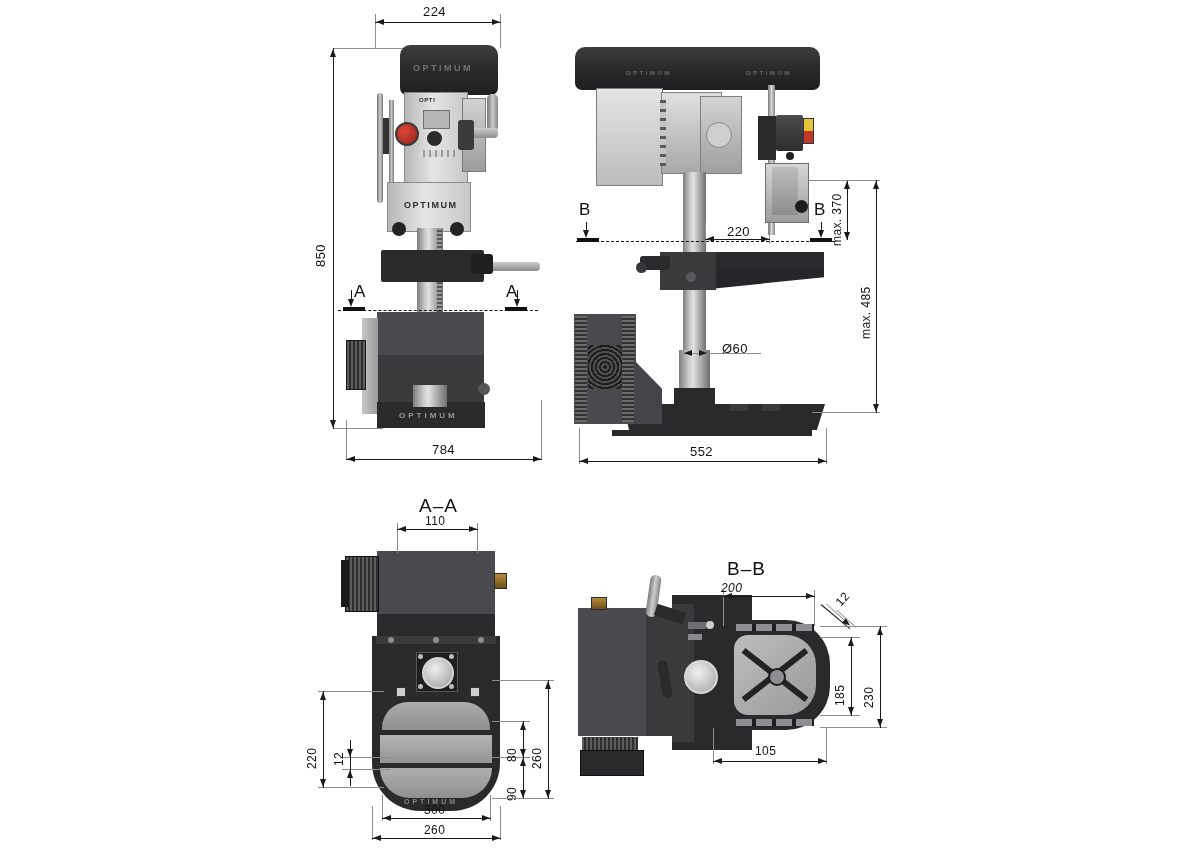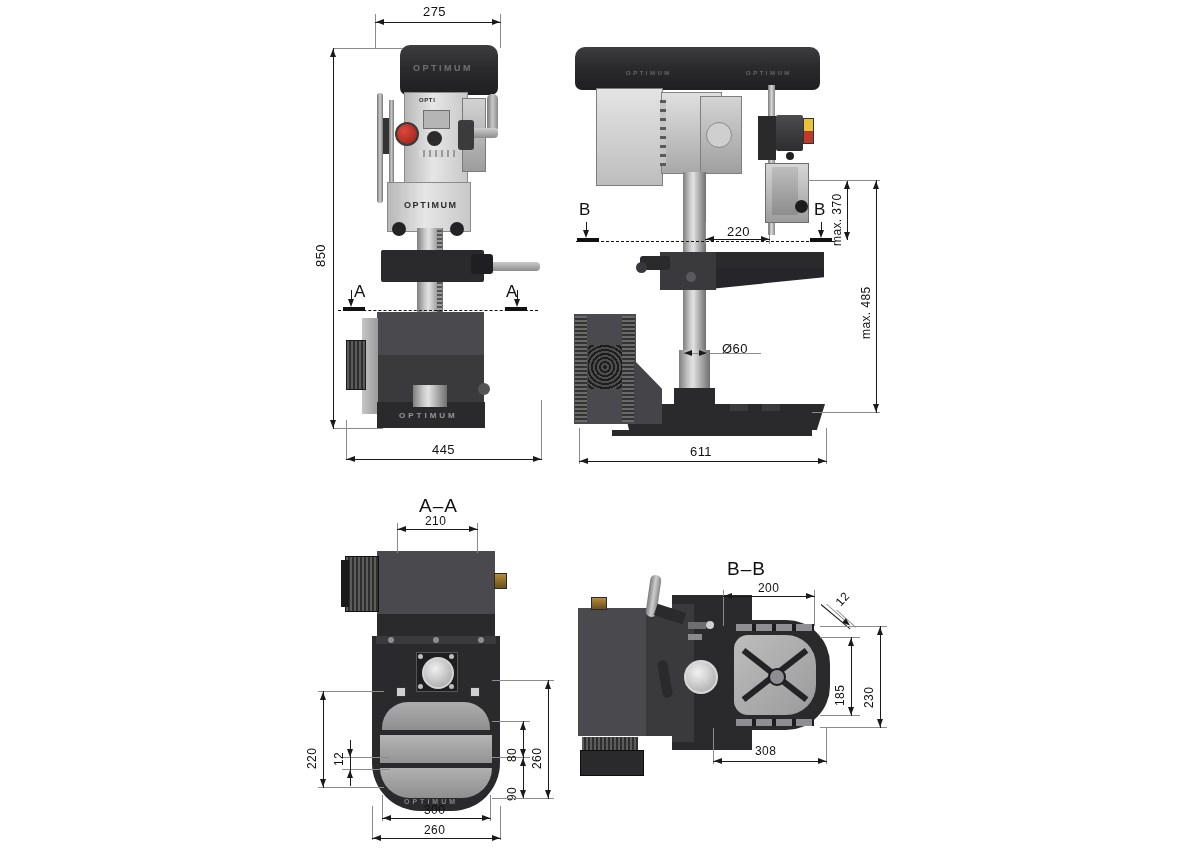--- a/index.html
+++ b/index.html
@@ -120,35 +120,35 @@
 
     <div class="part fins" style="left:346px;top:340px;width:18px;height:48px;border:1px solid #1a1a1a;"></div>
     <div class="part col" style="left:413px;top:385px;width:34px;height:22px;"></div>
     <div class="part ring" style="left:478px;top:383px;width:12px;height:12px;background:#555;"></div>
 
     <div class="ext ext-v" style="left:375px;top:14px;width:1px;height:34px;"></div>
     <div class="ext ext-v" style="left:500px;top:14px;width:1px;height:34px;"></div>
     <div class="dim-h" style="left:375px;top:22px;width:126px;"></div>
     <div class="ah ah-l" style="left:376px;top:19px;"></div>
     <div class="ah ah-r" style="left:492px;top:19px;"></div>
-    <div class="txt" style="left:423px;top:4px;">275</div>
+    <div class="txt" style="left:423px;top:4px;">224</div>
 
     <div class="ext ext-h" style="left:333px;top:48px;width:70px;height:1px;"></div>
     <div class="ext ext-h" style="left:333px;top:428px;width:50px;height:1px;"></div>
     <div class="dim-v" style="left:333px;top:48px;height:381px;"></div>
     <div class="ah ah-u" style="left:330px;top:49px;"></div>
     <div class="ah ah-d" style="left:330px;top:420px;"></div>
     <div class="txt vert" style="left:328px;top:252px;">850</div>
 
     <div class="ext ext-v" style="left:346px;top:420px;width:1px;height:40px;"></div>
     <div class="ext ext-v" style="left:541px;top:400px;width:1px;height:60px;"></div>
     <div class="dim-h" style="left:346px;top:459px;width:196px;"></div>
     <div class="ah ah-l" style="left:347px;top:456px;"></div>
     <div class="ah ah-r" style="left:533px;top:456px;"></div>
-    <div class="txt" style="left:432px;top:442px;">445</div>
+    <div class="txt" style="left:432px;top:442px;">784</div>
 
     <div class="cutline" style="left:338px;top:310px;width:200px;"></div>
     <div class="cutflag" style="left:343px;top:307px;width:22px;"></div>
     <div class="cutflag" style="left:505px;top:307px;width:22px;"></div>
     <div class="dim-v" style="left:351px;top:290px;height:13px;"></div>
     <div class="ah ah-d" style="left:348px;top:299px;"></div>
     <div class="dim-v" style="left:517px;top:290px;height:13px;"></div>
     <div class="ah ah-d" style="left:514px;top:299px;"></div>
     <div class="txt secmark" style="left:354px;top:282px;">A</div>
     <div class="txt secmark" style="left:506px;top:282px;">A</div>
@@ -223,21 +223,21 @@
     <div class="dim-v" style="left:876px;top:180px;height:233px;"></div>
     <div class="ah ah-u" style="left:873px;top:181px;"></div>
     <div class="ah ah-d" style="left:873px;top:404px;"></div>
     <div class="txt vert small" style="left:873px;top:325px;">max. 485</div>
 
     <div class="ext ext-v" style="left:579px;top:428px;width:1px;height:36px;"></div>
     <div class="ext ext-v" style="left:826px;top:428px;width:1px;height:36px;"></div>
     <div class="dim-h" style="left:579px;top:461px;width:248px;"></div>
     <div class="ah ah-l" style="left:580px;top:458px;"></div>
     <div class="ah ah-r" style="left:818px;top:458px;"></div>
-    <div class="txt" style="left:690px;top:444px;">611</div>
+    <div class="txt" style="left:690px;top:444px;">552</div>
 
     <div class="cutline" style="left:576px;top:241px;width:258px;"></div>
     <div class="cutflag" style="left:577px;top:238px;width:22px;"></div>
     <div class="cutflag" style="left:810px;top:238px;width:22px;"></div>
     <div class="dim-v" style="left:586px;top:222px;height:13px;"></div>
     <div class="ah ah-d" style="left:583px;top:230px;"></div>
     <div class="dim-v" style="left:821px;top:222px;height:13px;"></div>
     <div class="ah ah-d" style="left:818px;top:230px;"></div>
     <div class="txt secmark" style="left:579px;top:200px;">B</div>
     <div class="txt secmark" style="left:814px;top:200px;">B</div>
@@ -273,21 +273,21 @@
     <div class="part" style="left:380px;top:768px;width:112px;height:30px;background:linear-gradient(180deg,#b0b0b0,#8f8f8f);border-radius:0 0 34px 34px;"></div>
     <div class="part blk" style="left:378px;top:730px;width:116px;height:5px;"></div>
     <div class="part blk" style="left:378px;top:763px;width:116px;height:5px;"></div>
     <div class="logo" style="left:404px;top:798px;font-size:7px;letter-spacing:3px;opacity:.45;">OPTIMUM</div>
 
     <div class="ext ext-v" style="left:397px;top:523px;width:1px;height:30px;"></div>
     <div class="ext ext-v" style="left:477px;top:523px;width:1px;height:30px;"></div>
     <div class="dim-h" style="left:397px;top:529px;width:81px;"></div>
     <div class="ah ah-l" style="left:398px;top:526px;"></div>
     <div class="ah ah-r" style="left:469px;top:526px;"></div>
-    <div class="txt small" style="left:425px;top:514px;">210</div>
+    <div class="txt small" style="left:425px;top:514px;">110</div>
 
     <div class="ext ext-h" style="left:318px;top:691px;width:66px;height:1px;"></div>
     <div class="ext ext-h" style="left:318px;top:787px;width:66px;height:1px;"></div>
     <div class="dim-v" style="left:323px;top:691px;height:97px;"></div>
     <div class="ah ah-u" style="left:320px;top:692px;"></div>
     <div class="ah ah-d" style="left:320px;top:779px;"></div>
     <div class="txt vert small" style="left:319px;top:755px;">220</div>
 
     <div class="ext ext-h" style="left:342px;top:757px;width:48px;height:1px;"></div>
     <div class="ext ext-h" style="left:342px;top:769px;width:48px;height:1px;"></div>
@@ -358,21 +358,21 @@
     <div class="part" style="left:735px;top:672px;width:80px;height:6px;background:#232326;transform:rotate(-38deg);"></div>
     <div class="part ring" style="left:768px;top:668px;width:14px;height:14px;background:#8e8e92;border:2px solid #1d1d1f;"></div>
     <div class="part" style="left:736px;top:624px;width:78px;height:7px;background:repeating-linear-gradient(90deg,#8f8f93 0 16px,#1d1d1f 16px 20px);"></div>
     <div class="part" style="left:736px;top:719px;width:78px;height:7px;background:repeating-linear-gradient(90deg,#8f8f93 0 16px,#1d1d1f 16px 20px);"></div>
 
     <div class="ext ext-v" style="left:723px;top:590px;width:1px;height:36px;"></div>
     <div class="ext ext-v" style="left:814px;top:590px;width:1px;height:36px;"></div>
     <div class="dim-h" style="left:723px;top:596px;width:92px;"></div>
     <div class="ah ah-l" style="left:724px;top:593px;"></div>
     <div class="ah ah-r" style="left:806px;top:593px;"></div>
-    <div class="txt small" style="left:758px;top:581px;">200</div>
+    <div class="txt small" style="left:721px;top:581px;font-style:italic;">200</div>
 
     <div class="dim-h" style="left:821px;top:604px;width:38px;transform:rotate(40deg);transform-origin:left center;"></div>
     <div class="ext ext-v" style="left:826px;top:604px;width:1px;height:26px;transform:rotate(-48deg);transform-origin:top center;"></div>
     <div class="ext ext-v" style="left:836px;top:610px;width:1px;height:26px;transform:rotate(-48deg);transform-origin:top center;"></div>
     <div class="ah ah-r" style="left:843px;top:620px;transform:rotate(40deg);"></div>
     <div class="txt small" style="left:843px;top:595px;transform:rotate(-48deg);transform-origin:left bottom;">12</div>
 
     <div class="ext ext-h" style="left:820px;top:637px;width:40px;height:1px;"></div>
     <div class="ext ext-h" style="left:820px;top:715px;width:40px;height:1px;"></div>
     <div class="dim-v" style="left:851px;top:637px;height:79px;"></div>
@@ -385,16 +385,16 @@
     <div class="dim-v" style="left:880px;top:626px;height:102px;"></div>
     <div class="ah ah-u" style="left:877px;top:627px;"></div>
     <div class="ah ah-d" style="left:877px;top:719px;"></div>
     <div class="txt vert small" style="left:876px;top:694px;">230</div>
 
     <div class="ext ext-v" style="left:713px;top:728px;width:1px;height:36px;"></div>
     <div class="ext ext-v" style="left:826px;top:728px;width:1px;height:36px;"></div>
     <div class="dim-h" style="left:713px;top:761px;width:114px;"></div>
     <div class="ah ah-l" style="left:714px;top:758px;"></div>
     <div class="ah ah-r" style="left:818px;top:758px;"></div>
-    <div class="txt small" style="left:755px;top:744px;">308</div>
+    <div class="txt small" style="left:755px;top:744px;">105</div>
   </div>
 
 </div>
 
 </body></html>

